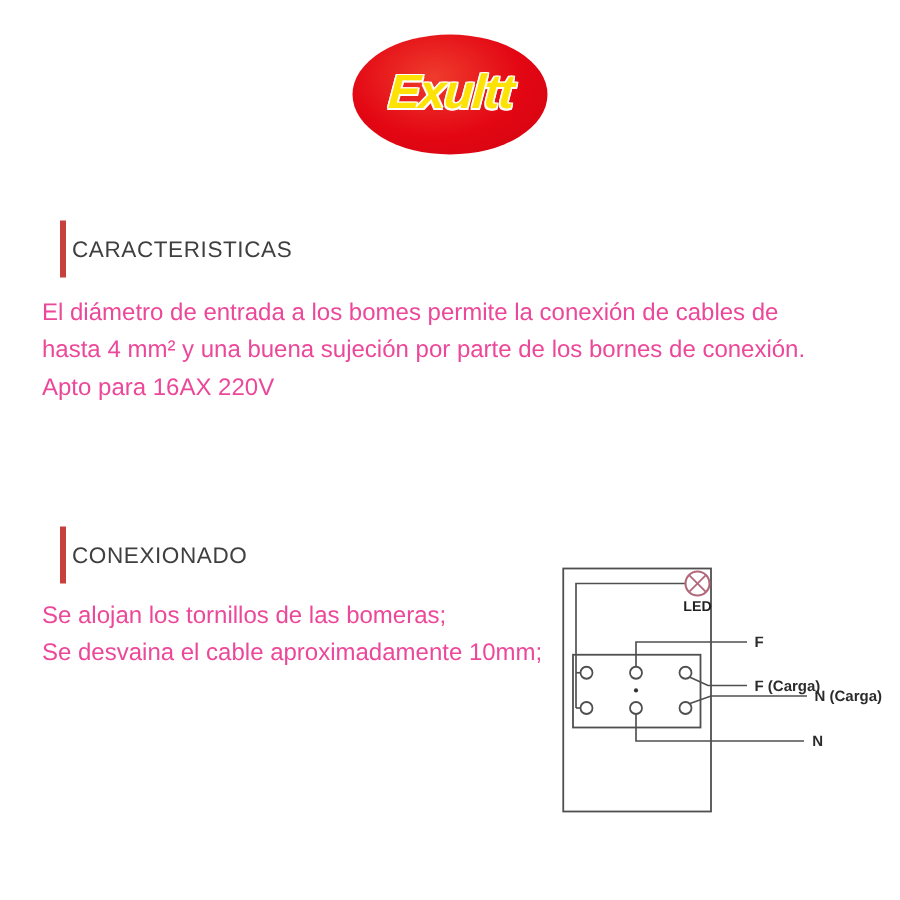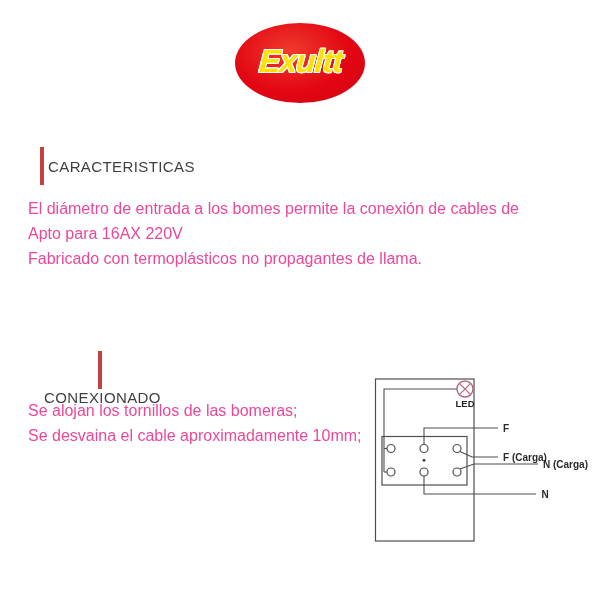--- a/index.html
+++ b/index.html
@@ -37,21 +37,21 @@
   .accent-bar {
     width: 4px; height: 38px;
     background: #c6403d;
   }
   .section-title {
     margin-left: 4px;
     font-size: 15px; color: #3f3f3f;
     letter-spacing: 0.4px;
   }
   .hdr1 { top: 147px; }
-  .hdr2 { top: 351px; flex-direction: column; }
+  .hdr2 { top: 351px; }
 
   
   .para {
     position: absolute; left: 28px;
     font-size: 16px; line-height: 25px;
     color: #ec4899;
     white-space: nowrap;
   }
   .para1 { top: 196px; }
   .para2 { top: 399px; line-height: 24.5px; }
@@ -76,22 +76,22 @@
   <span class="logo-text">Exultt</span>
 </div>
 
 <div class="section-header hdr1">
   <div class="accent-bar"></div>
   <div class="section-title">CARACTERISTICAS</div>
 </div>
 
 <div class="para para1">
   <div>El diámetro de entrada a los bomes permite la conexión de cables de</div>
+  <div>hasta 4 mm² y una buena sujeción por parte de los bornes de conexión.</div>
   <div>Apto para 16AX 220V</div>
-  <div>Fabricado con termoplásticos no propagantes de llama.</div>
 </div>
 
 <div class="section-header hdr2">
   <div class="accent-bar"></div>
   <div class="section-title">CONEXIONADO</div>
 </div>
 
 <div class="para para2">
   <div>Se alojan los tornillos de las bomeras;</div>
   <div>Se desvaina el cable aproximadamente 10mm;</div>

